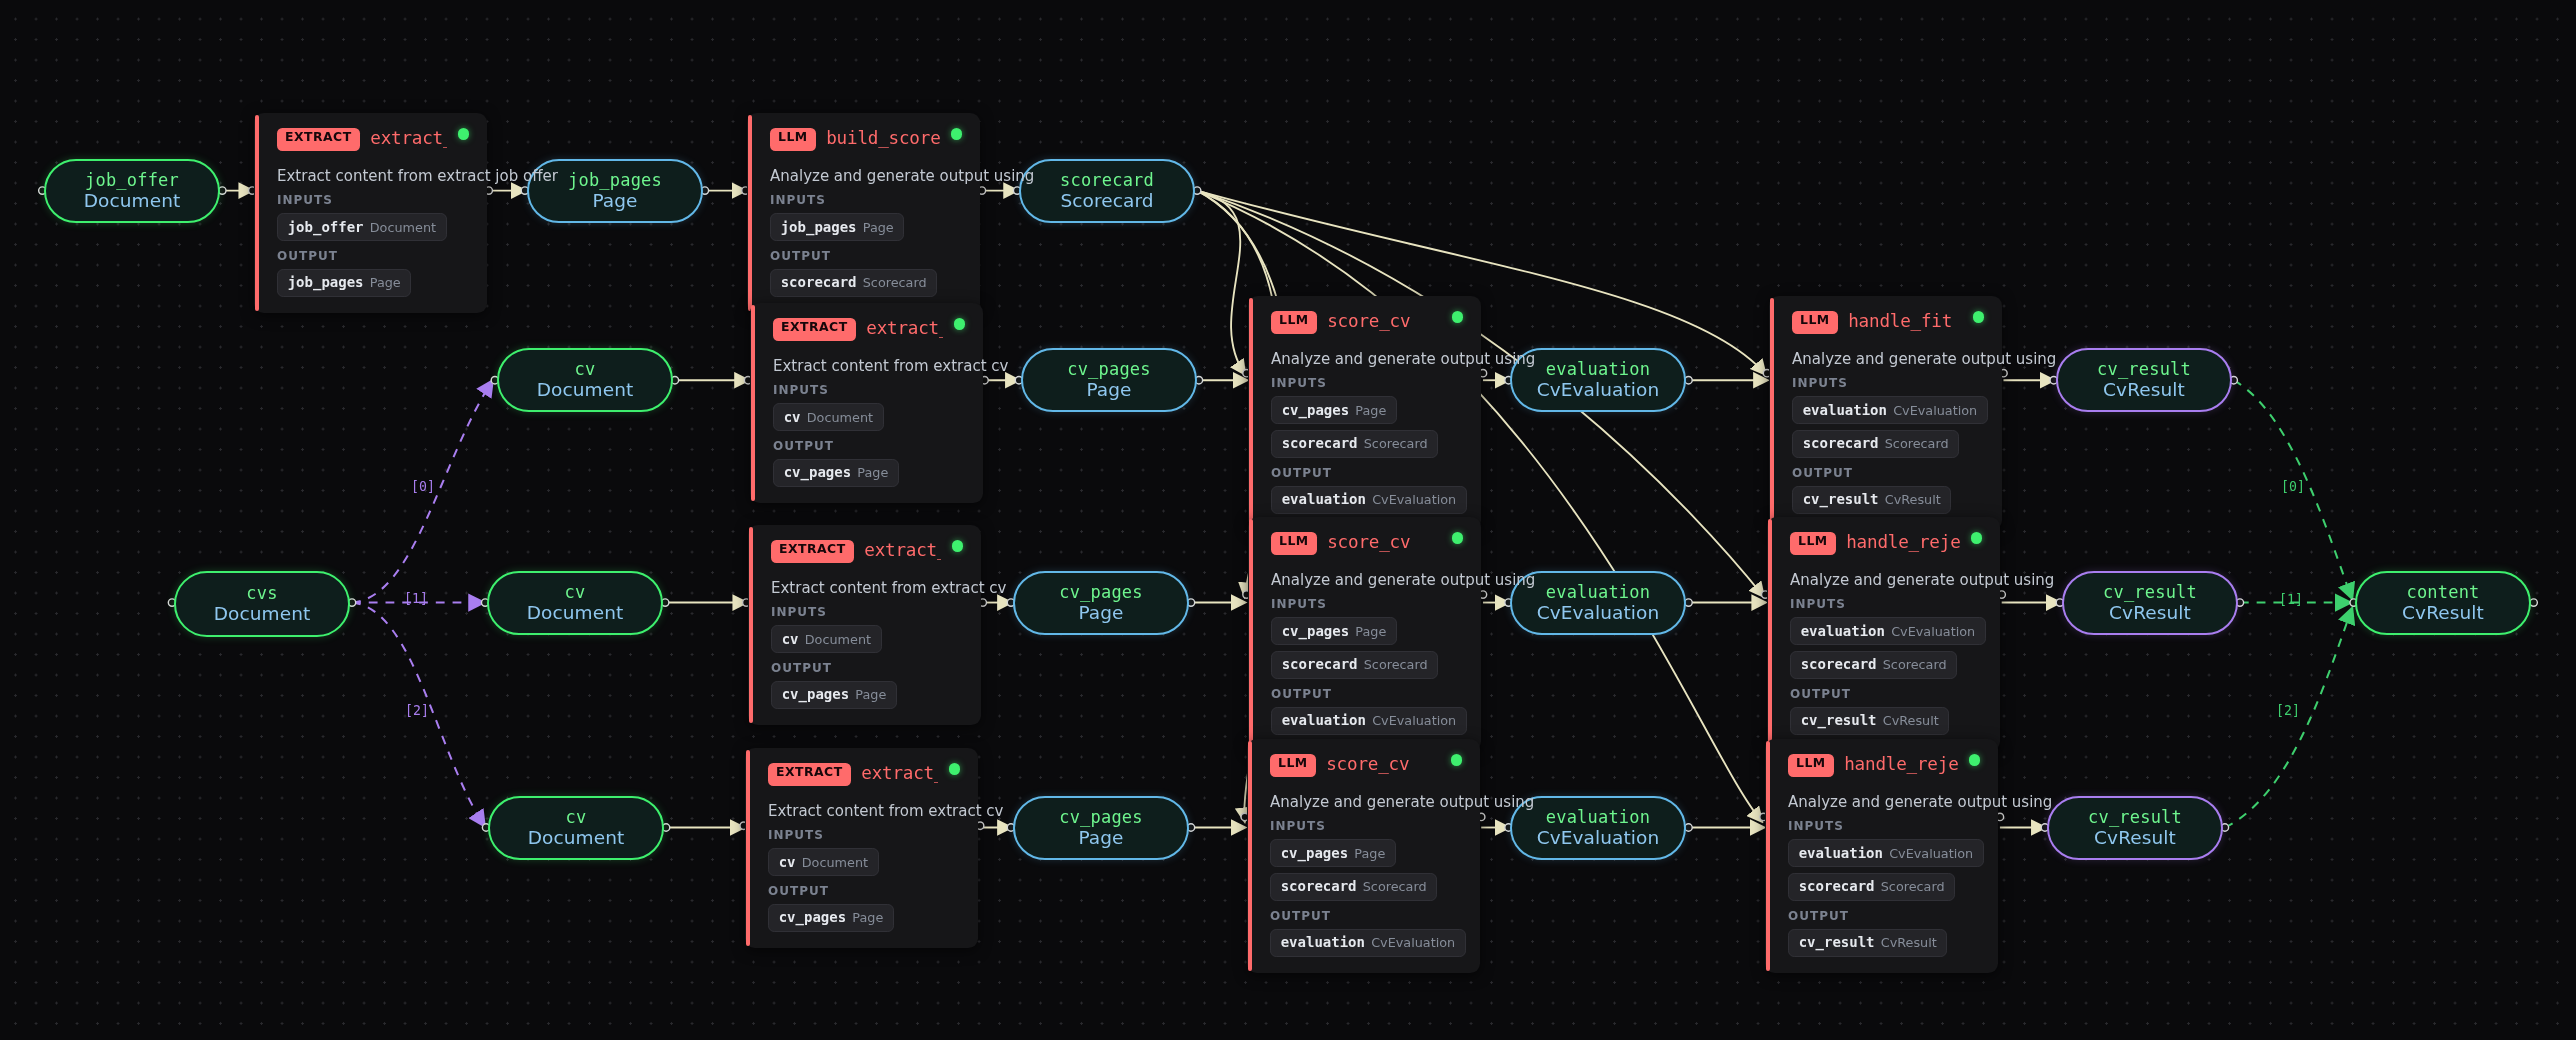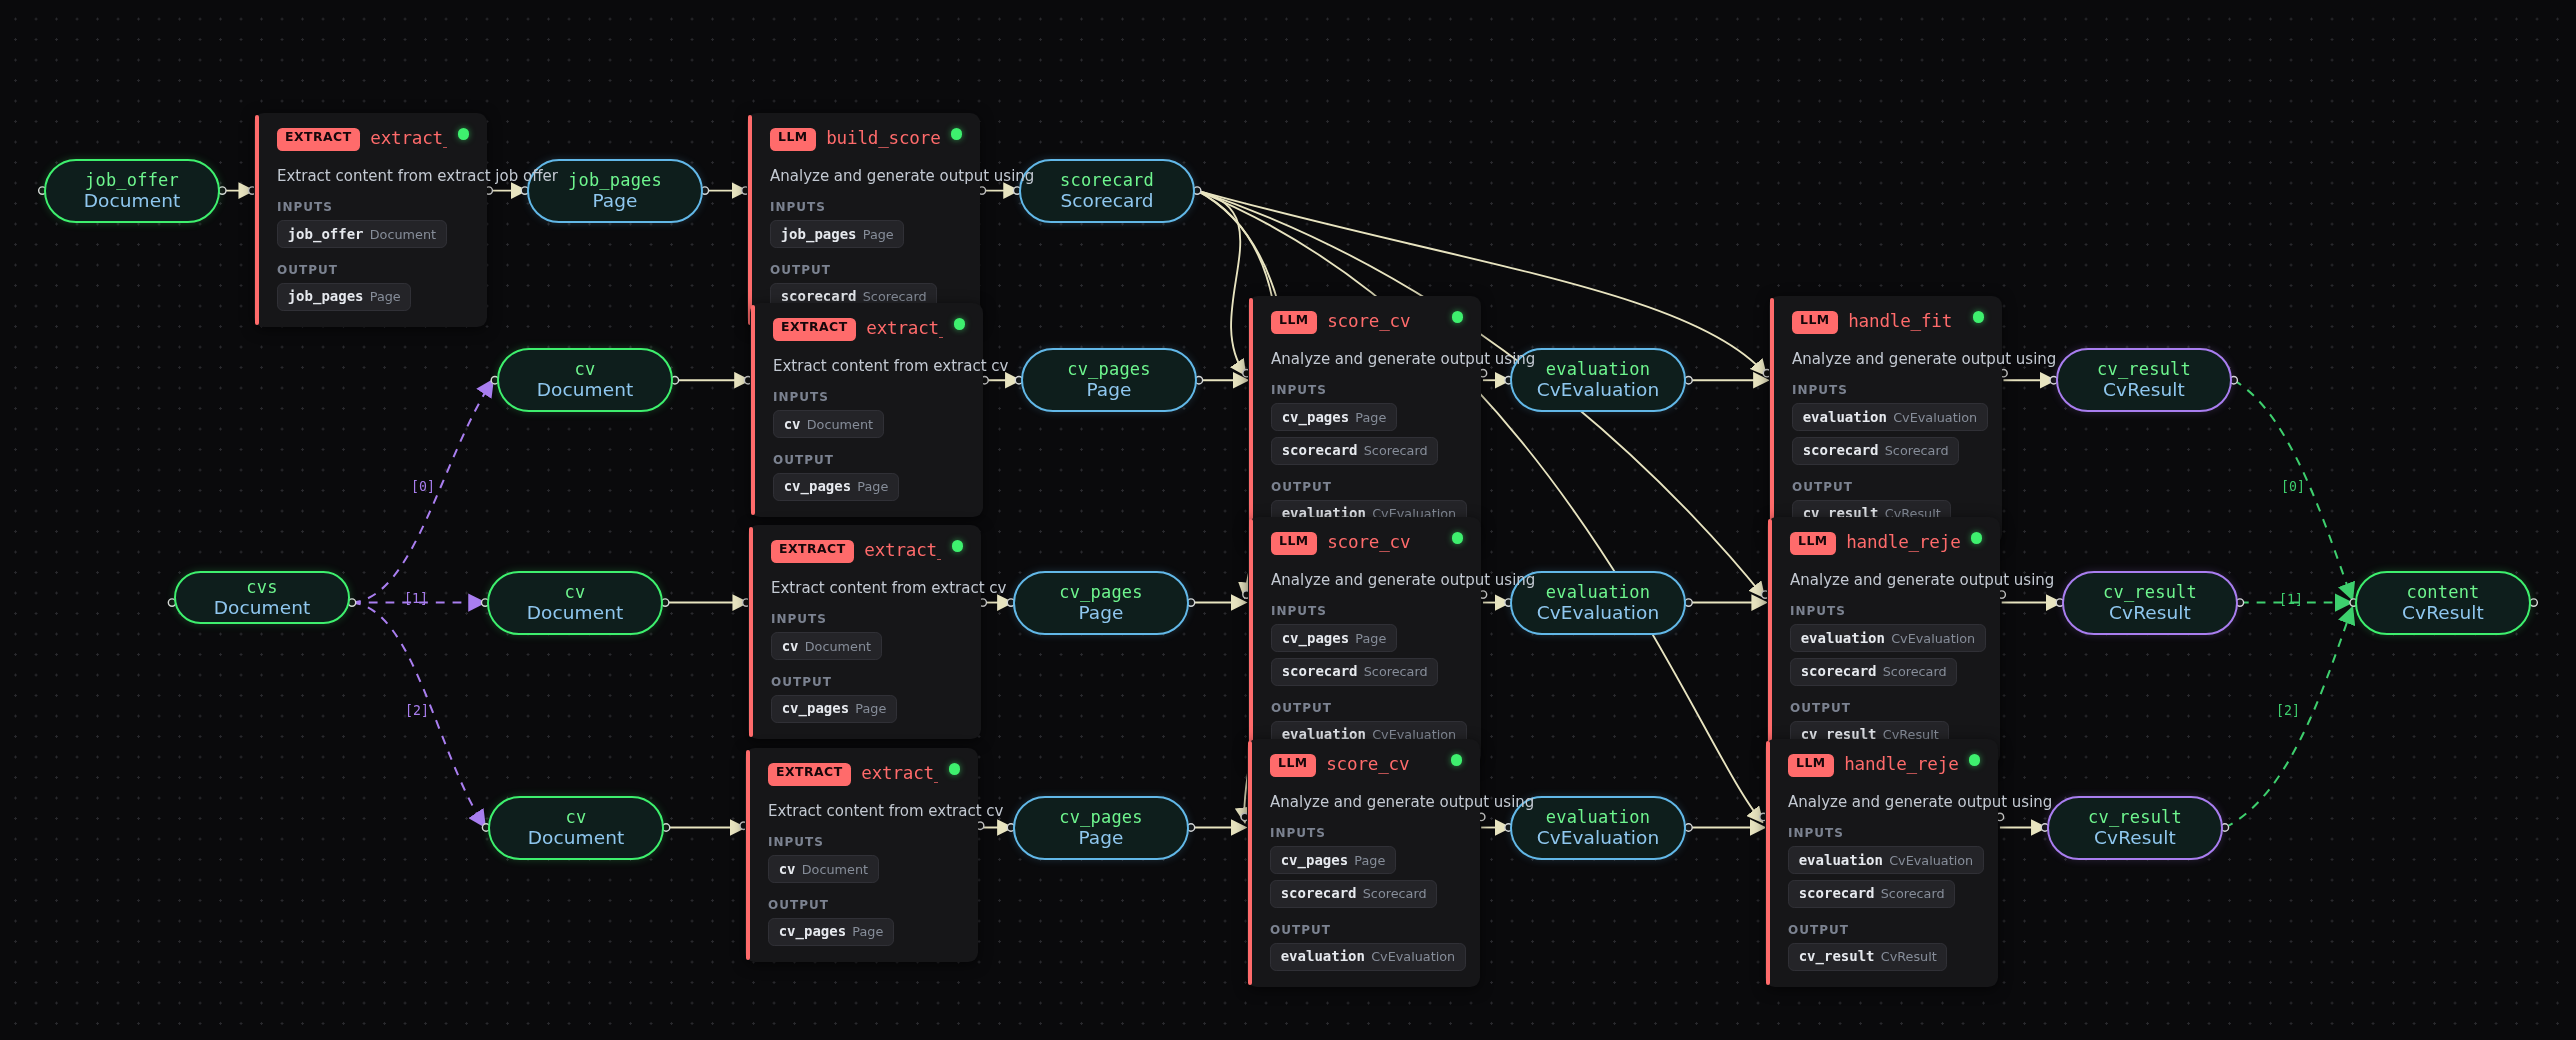--- a/index.html
+++ b/index.html
@@ -98,21 +98,21 @@
     flex: 0 0 auto;
     box-shadow: 0 0 6.2px rgba(62,240,110,.55);
   }
   .card-desc {
     margin-top: 16px;
     font-size: 15px;
     color: #c3c9d2;
     white-space: nowrap;
   }
   .sec-label {
-    margin-top: 15px;
+    margin-top: 8px;
     font-size: 12px;
     font-weight: bold;
     letter-spacing: 1px;
     color: #7b8290;
   }
   .chip {
     display: inline-flex;
     align-items: baseline;
     gap: 6.2px;
     background: #242428;
@@ -281,21 +281,21 @@
         <div class="ptype">Document</div>
       </div>
       <div class="pill cyan" style="left: 527px; top: 159px; width: 176px; height: 64px;">
         <div class="pname">job_pages</div>
         <div class="ptype">Page</div>
       </div>
       <div class="pill cyan" style="left: 1019px; top: 159px; width: 176px; height: 64px;">
         <div class="pname">scorecard</div>
         <div class="ptype">Scorecard</div>
       </div>
-      <div class="pill green" style="left: 174px; top: 571px; width: 176px; height: 53px;">
+      <div class="pill green" style="left: 174px; top: 571px; width: 176px; height: 66px;">
         <div class="pname">cvs</div>
         <div class="ptype">Document</div>
       </div>
       <div class="pill green" style="left: 497px; top: 348px; width: 176px; height: 64px;">
         <div class="pname">cv</div>
         <div class="ptype">Document</div>
       </div>
       <div class="pill green" style="left: 487px; top: 571px; width: 176px; height: 64px;">
         <div class="pname">cv</div>
         <div class="ptype">Document</div>

